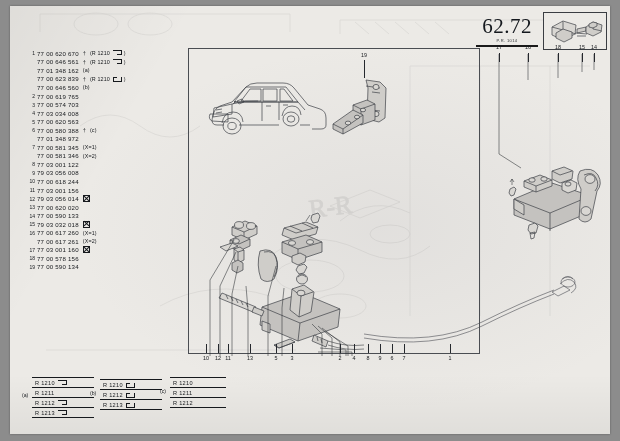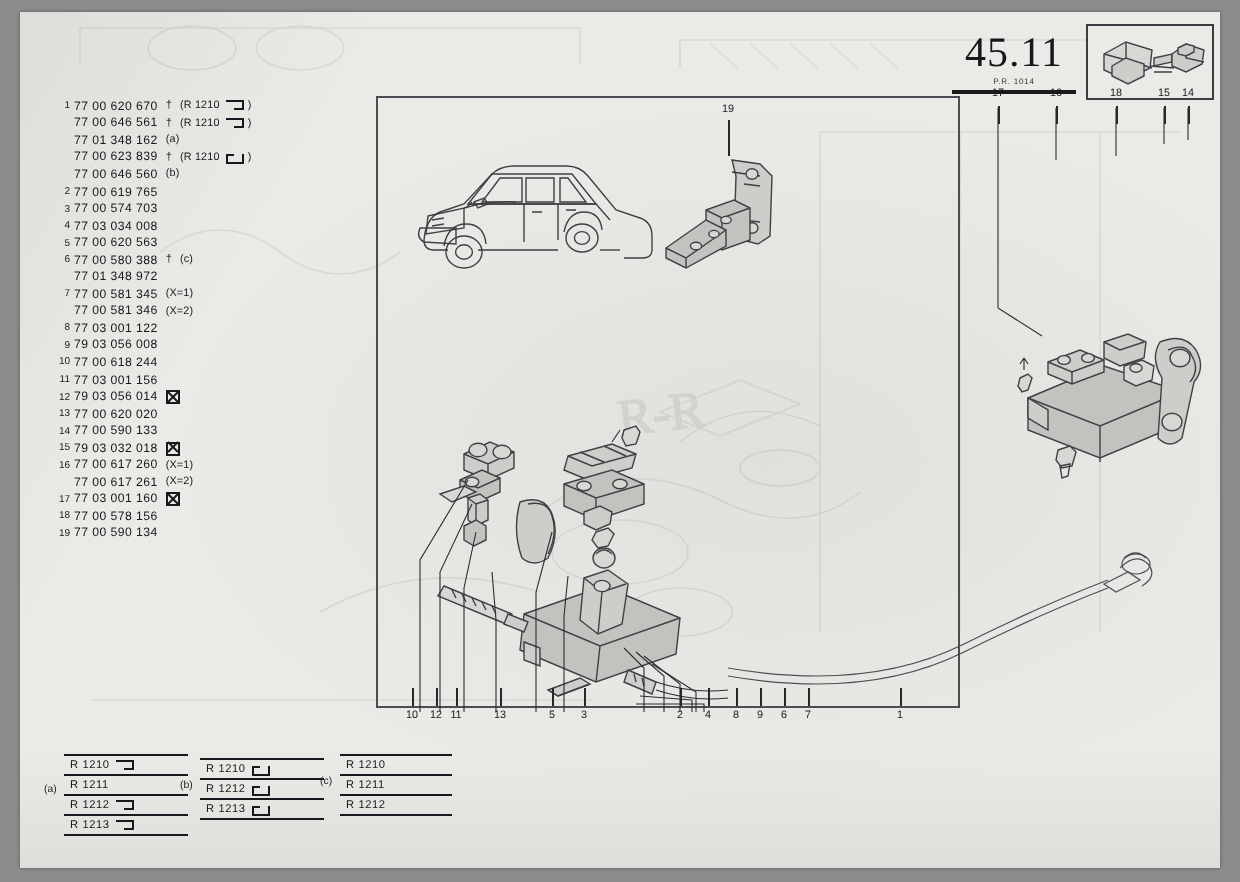--- a/index.html
+++ b/index.html
@@ -242,21 +242,21 @@
       <path d="M150 300 q50 -28 110 -10"></path>
       <path d="M330 215 q32 -26 70 -8"></path>
       <ellipse cx="380" cy="228" rx="20" ry="9"></ellipse>
       <path d="M320 200 l40 -16 l30 12 l-40 16 z"></path>
       <path d="M36 344 h250"></path>
       <text x="300" y="212" font-size="26" font-family="Liberation Serif, serif" fill="#555" transform="rotate(-7 300 212)">R-R</text>
     </g>
   </svg>
 
   <div id="hdr-num">
-    <div class="big">45.11</div>
+    <div class="big">62.72</div>
     <div class="small">P.R. 1014</div>
   </div>
 
   <div id="hdr-thumb">
     <svg width="60" height="34" viewBox="0 0 60 34">
       <g class="fl">
         <path d="M8 14 l11 -6 l13 4 l-1 9 l-12 6 l-11 -5 z"></path>
         <path d="M19 8 l0 9 l13 4"></path>
         <path d="M8 14 l11 3"></path>
       </g>

